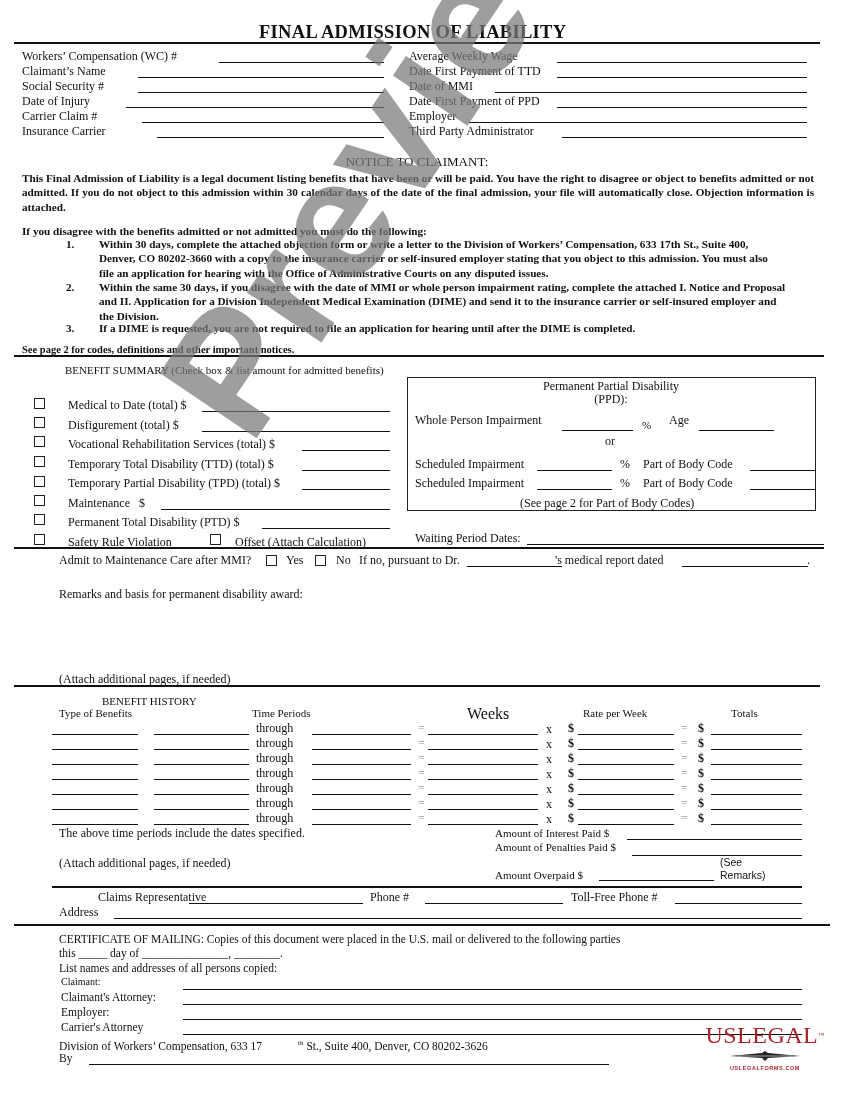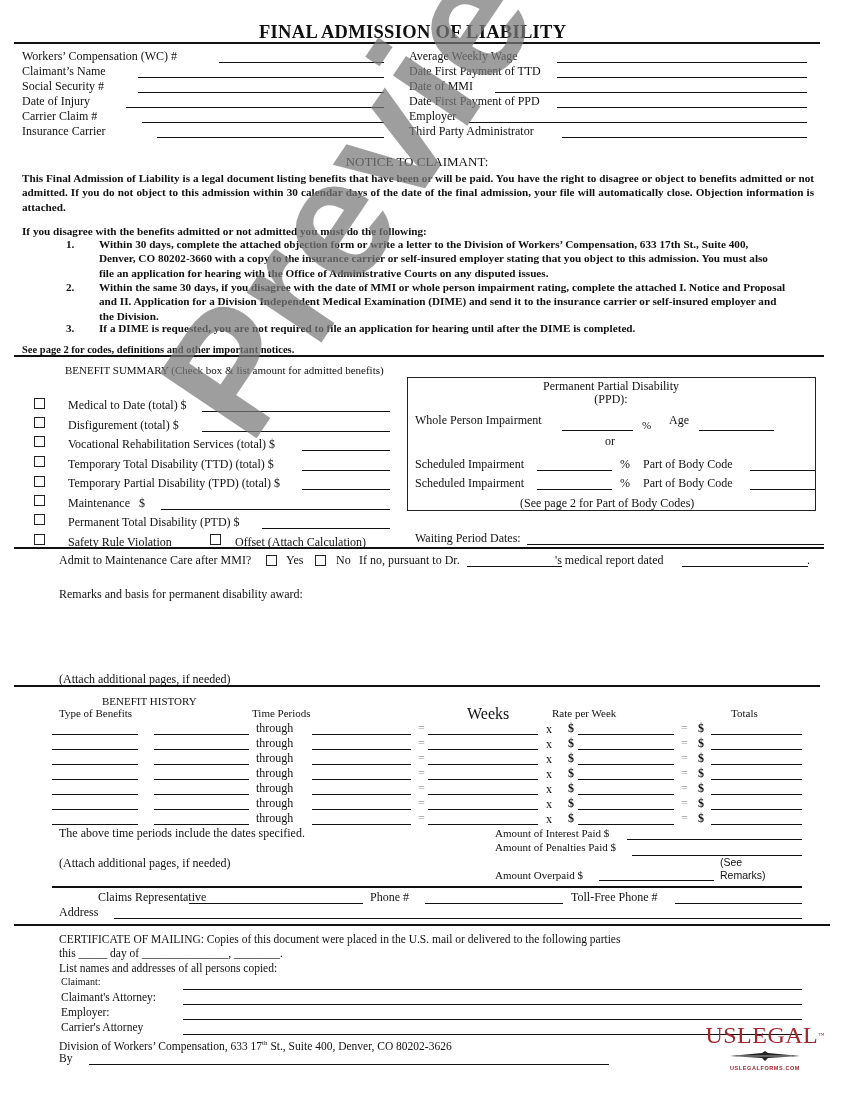--- a/index.html
+++ b/index.html
@@ -152,21 +152,21 @@
 
 <div class="abs t" style="left:59px;top:587px;">Remarks and basis for permanent disability award:</div>
 <div style="position:absolute;left:59px;top:603px;width:760px;height:66px;"></div>
 <div class="abs t" style="left:59px;top:672px;">(Attach additional pages, if needed)</div>
 <div class="hr" style="left:14px;top:685px;width:806px;"></div>
 
 <div class="abs" style="left:59px;top:695px;font-size:11px;line-height:13px;margin-left:43px;">BENEFIT HISTORY</div>
 <div class="abs" style="left:59px;top:707px;font-size:11px;line-height:13px;">Type of Benefits</div>
 <div class="abs" style="left:252px;top:707px;font-size:11px;line-height:13px;">Time Periods</div>
 <div class="abs" style="left:467px;top:707px;font-size:16px;line-height:13px;">Weeks</div>
-<div class="abs" style="left:552px;top:707px;font-size:11px;line-height:13px;">Rate per Week</div>
+<div class="abs" style="left:583px;top:707px;font-size:11px;line-height:13px;">Rate per Week</div>
 <div class="abs" style="left:731px;top:707px;font-size:11px;line-height:13px;">Totals</div>
 
 <div id="history-rows">
     <div class="ln" style="left:52px;top:734px;width:86px;"></div>
     <div class="ln" style="left:154px;top:734px;width:95px;"></div>
     <div class="abs t" style="left:256px;top:721px;">through</div>
     <div class="ln" style="left:312px;top:734px;width:99px;"></div>
     <div class="abs t grey" style="left:418px;top:721px;">=</div>
     <div class="ln" style="left:428px;top:734px;width:110px;"></div>
     <div class="abs t" style="left:546px;top:722px;">x</div>
@@ -280,21 +280,21 @@
 
 <div class="abs t" style="left:61px;top:975px;font-size:10px;">Claimant:</div>
 <div class="ln" style="left:183px;top:989px;width:619px;"></div>
 <div class="abs t" style="left:61px;top:990px;font-size:11.5px;">Claimant's Attorney:</div>
 <div class="ln" style="left:183px;top:1004px;width:619px;"></div>
 <div class="abs t" style="left:61px;top:1005px;font-size:11.5px;">Employer:</div>
 <div class="ln" style="left:183px;top:1019px;width:619px;"></div>
 <div class="abs t" style="left:61px;top:1020px;font-size:11.5px;">Carrier's Attorney</div>
 <div class="ln" style="left:183px;top:1034px;width:619px;"></div>
 
-<div class="abs t" style="left:59px;top:1036px;font-size:11.5px;"><span>Division of Workers’ Compensation, 633 17</span><sup style="font-size:7px;">th</sup><span> St., Suite 400, Denver, CO 80202-3626</span></div>
+<div class="abs t" style="left:59px;top:1036px;font-size:11.5px;"><span>Division of Workers’ Compensation, 633 17</span><sup style="font-size:7px;margin-left:36px;">th</sup><span> St., Suite 400, Denver, CO 80202-3626</span></div>
 <div class="abs t" style="left:59px;top:1051px;font-size:11.5px;">By</div>
 <div class="ln" style="left:89px;top:1064px;width:520px;"></div>
 
 <div class="logo">
   <div class="logo-main"><span>USLEGAL</span><span class="logo-tm">™</span></div>
   <svg width="70" height="10" viewBox="0 0 70 10">
     <polygon points="0,5 32,2 35,0 38,2 70,5 38,7 35,10 32,7" fill="#222"></polygon>
     <line x1="8" y1="5" x2="62" y2="5" stroke="#fff" stroke-width="0.6"></line>
   </svg>
   <div class="logo-sub">USLEGALFORMS.COM</div>

